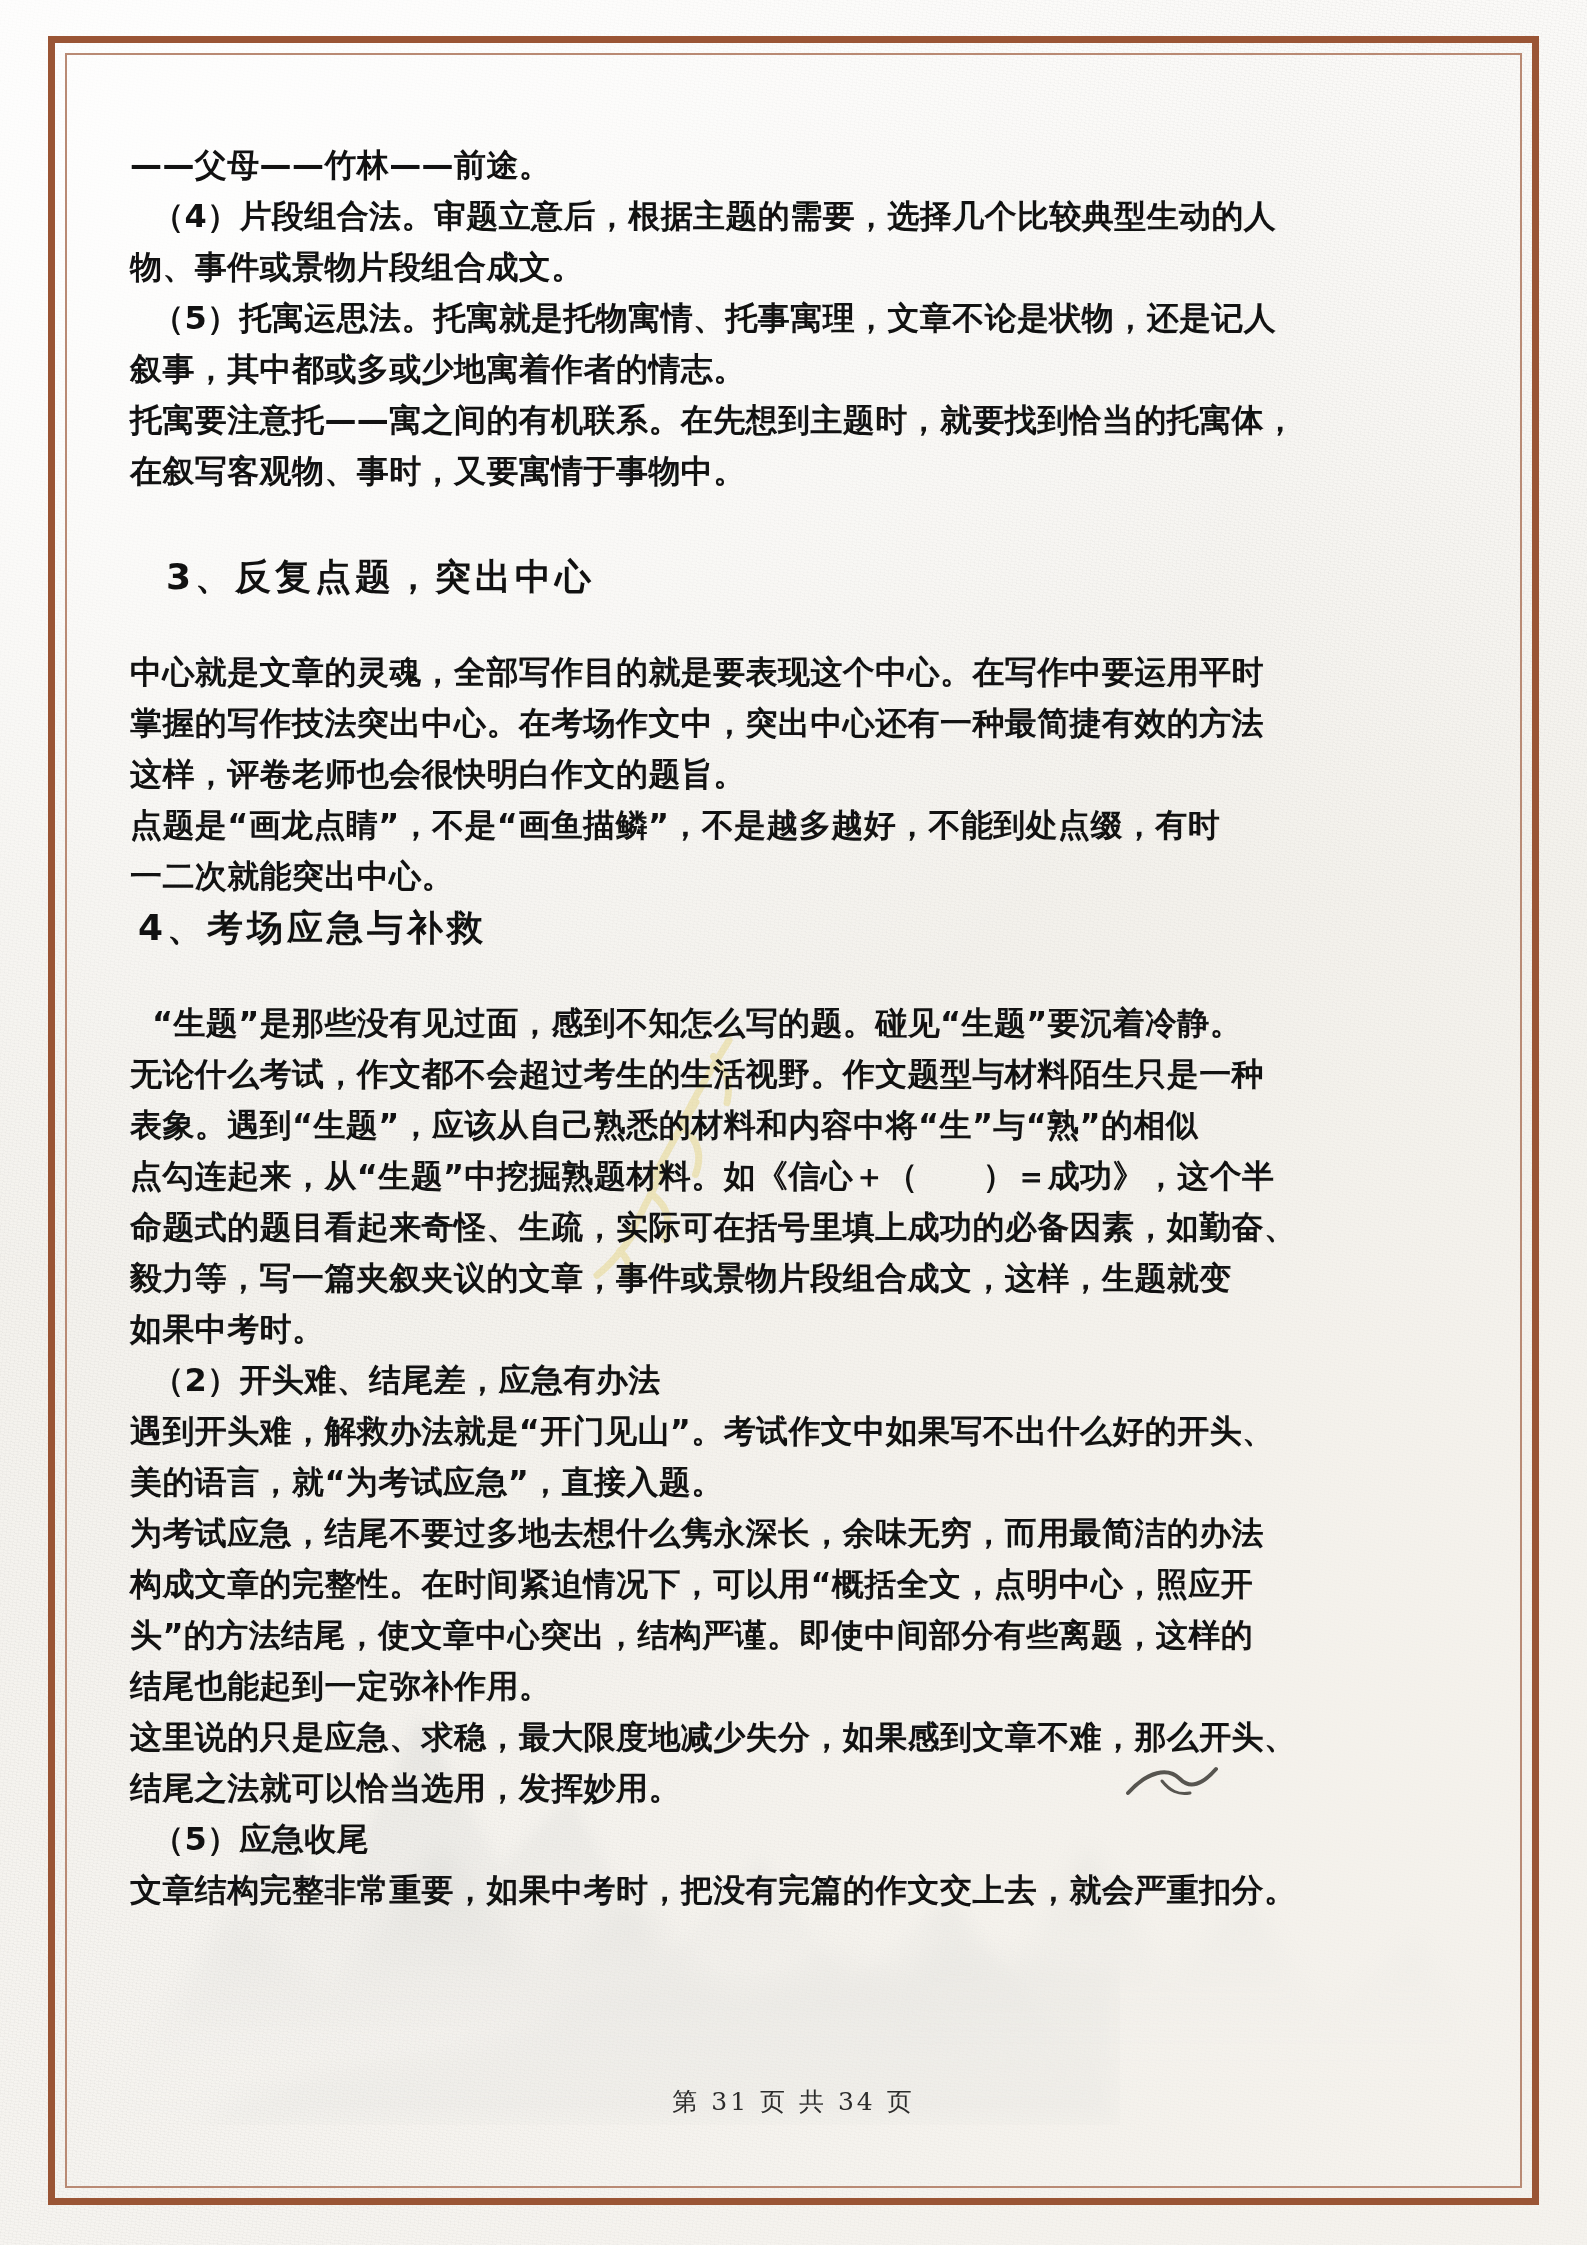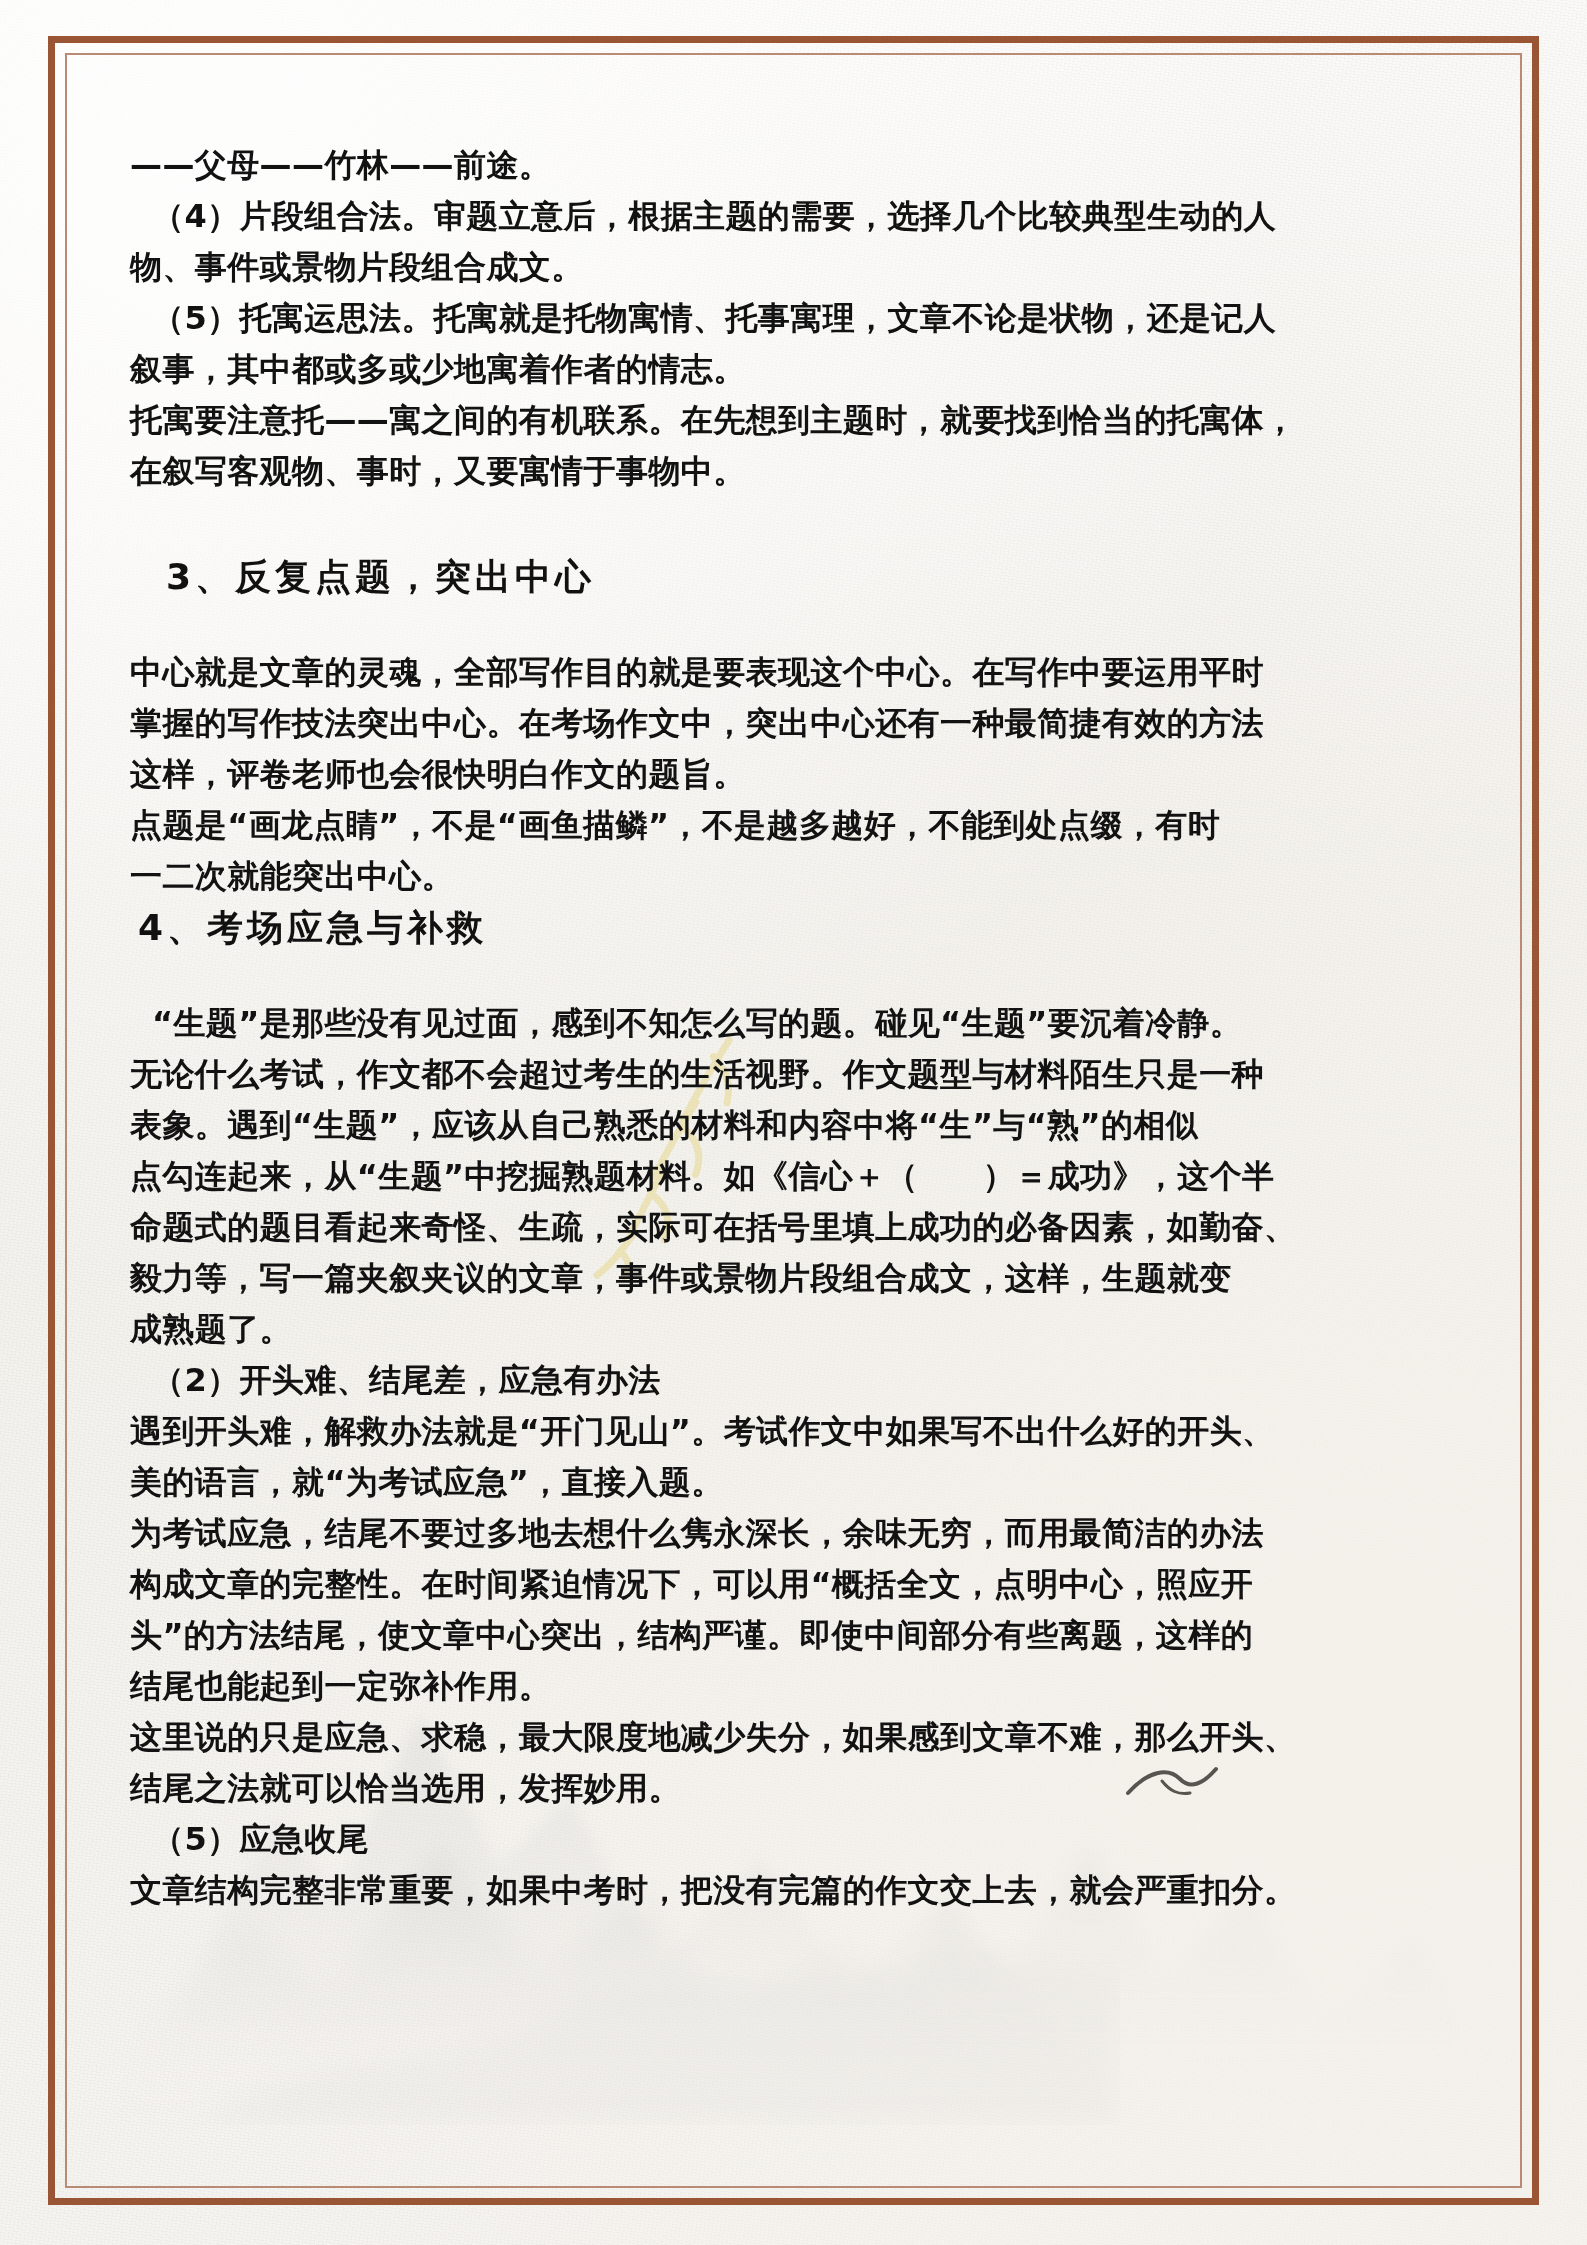--- a/index.html
+++ b/index.html
@@ -217,31 +217,34 @@
 
     <div class="heading h-offset2">4、考场应急与补救</div>
     <div class="spacer-md"></div>
 
     <div class="line indent">“生题”是那些没有见过面，感到不知怎么写的题。碰见“生题”要沉着冷静。</div>
     <div class="line">无论什么考试，作文都不会超过考生的生活视野。作文题型与材料陌生只是一种</div>
     <div class="line">表象。遇到“生题”，应该从自己熟悉的材料和内容中将“生”与“熟”的相似</div>
     <div class="line">点勾连起来，从“生题”中挖掘熟题材料。如《信心＋（　　）＝成功》，这个半</div>
     <div class="line">命题式的题目看起来奇怪、生疏，实际可在括号里填上成功的必备因素，如勤奋、</div>
     <div class="line">毅力等，写一篇夹叙夹议的文章，事件或景物片段组合成文，这样，生题就变</div>
-    <div class="line">成熟题了。</div>
+    <div class="line">如果中考时。</div>
 
     <div class="line indent">（2）开头难、结尾差，应急有办法</div>
     <div class="line">遇到开头难，解救办法就是“开门见山”。考试作文中如果写不出什么好的开头、</div>
     <div class="line">美的语言，就“为考试应急”，直接入题。</div>
     <div class="line">为考试应急，结尾不要过多地去想什么隽永深长，余味无穷，而用最简洁的办法</div>
     <div class="line">构成文章的完整性。在时间紧迫情况下，可以用“概括全文，点明中心，照应开</div>
     <div class="line">头”的方法结尾，使文章中心突出，结构严谨。即使中间部分有些离题，这样的</div>
     <div class="line">结尾也能起到一定弥补作用。</div>
     <div class="line">这里说的只是应急、求稳，最大限度地减少失分，如果感到文章不难，那么开头、</div>
     <div class="line">结尾之法就可以恰当选用，发挥妙用。</div>
 
     <div class="line indent">（5）应急收尾</div>
     <div class="line">文章结构完整非常重要，如果中考时，把没有完篇的作文交上去，就会严重扣分。</div>
 
   </div>
 
+  <div class="footer">
+    <span class="footer-text">第 31 页 共 34 页</span>
+  </div>
 
 </div>
 
 </body></html>

